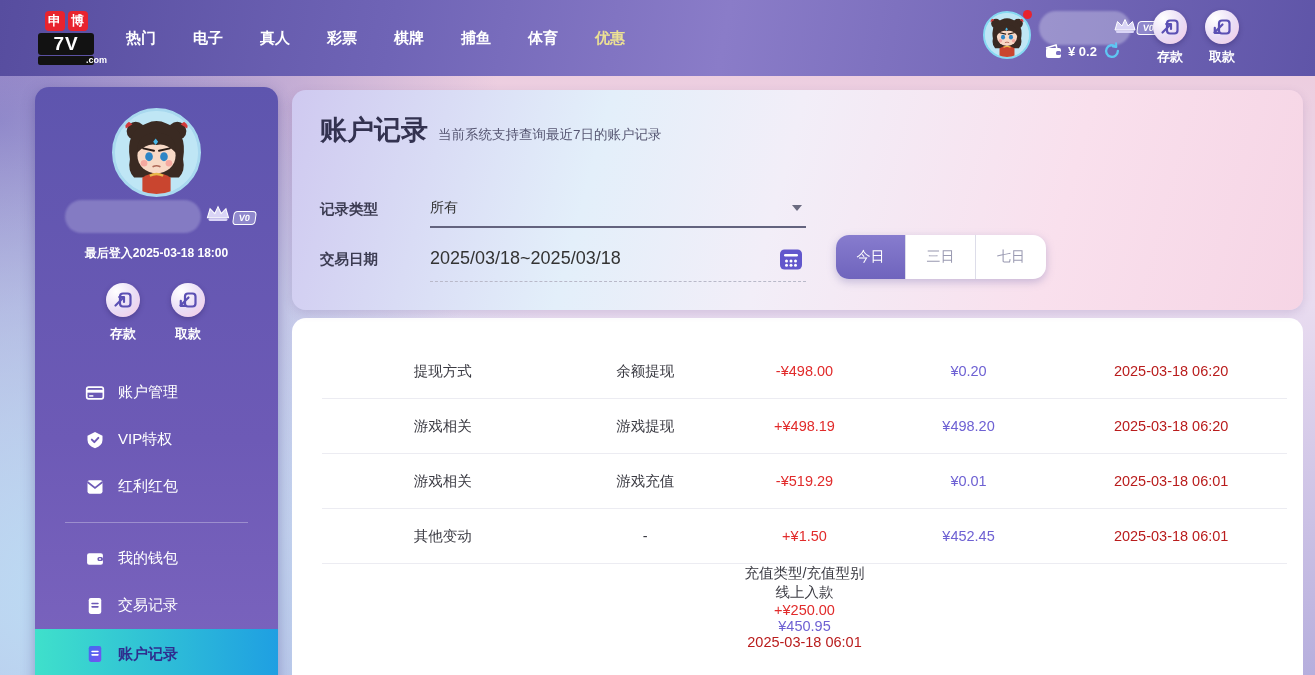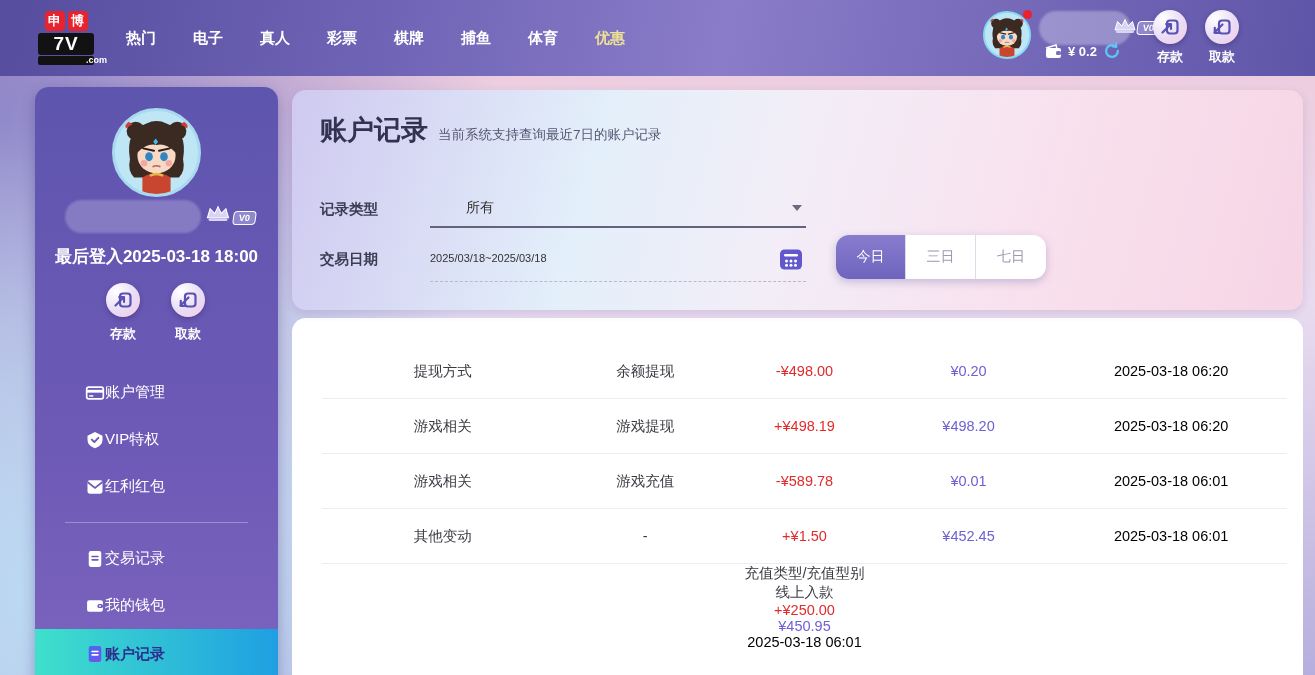--- a/index.html
+++ b/index.html
@@ -48,69 +48,69 @@
     overflow:hidden; background:linear-gradient(180deg,#5e55ae 0%,#6d5ab6 55%,#7e66c0 100%);
     box-shadow:0 4px 14px rgba(60,45,120,0.35); }
   .sb-avatar{ position:absolute; left:77px; top:21px; width:89px; height:89px; border-radius:50%;
     overflow:hidden; background:#bfe6f5; border:3px solid #a9d9ef; }
   .sb-avatar svg{ width:100%; height:100%; }
   .sb-pill{ position:absolute; left:30px; top:113px; width:136px; height:33px; border-radius:17px;
     background:rgba(210,210,238,0.30); filter:blur(1px); }
   .sb-crown{ position:absolute; left:170px; top:117px; }
   .sb-v0{ position:absolute; left:198px; top:124px; background:#8f88cc; border:1.5px solid #fff;
     color:#fff; font-size:9px; font-weight:bold; border-radius:4px; padding:1px 5px; transform:skewX(-8deg); }
-  .sb-login{ position:absolute; top:158px; width:100%; text-align:center; color:#fff; font-size:17px; font-weight:bold; }
+  .sb-login{ position:absolute; top:158px; width:100%; text-align:center; color:#fff; font-size:12px; font-weight:bold; }
   .sb-circle1{ left:71px; top:196px; } .sb-circle2{ left:136px; top:196px; }
   .sb-clbl1{ left:68px; top:238px; } .sb-clbl2{ left:133px; top:238px; }
   .sb-menu{ position:absolute; top:282px; width:100%; }
-  .menu-item{ height:47px; display:flex; align-items:center; padding-left:50px; 
+  .menu-item{ height:47px; display:flex; align-items:center; padding-left:50px; gap:13px;
     color:#fff; font-size:15px; cursor:pointer; }
   .menu-item .icon{ width:20px; height:20px; display:flex; }
   .menu-item.active{ background:linear-gradient(90deg,#3fe0cb 0%,#1f9fe2 100%);
     color:#2f2e8e; font-weight:bold; height:50px; }
   .sb-divider{ height:1px; background:rgba(255,255,255,0.30); margin:12px 30px; }
   
   .content{ position:absolute; left:292px; top:90px; width:1011px; }
   .header-card{ height:220px; border-radius:14px; position:relative;
     background:linear-gradient(105deg,#cfc9f0 0%,#e3effa 30%,#f2eef8 48%,#f9e0ed 75%,#f6d5e5 100%);
     box-shadow:0 3px 10px rgba(120,90,150,0.20); }
   .hc-titlerow{ position:absolute; left:28px; top:22px; display:flex; align-items:baseline; gap:10px; }
   .hc-title{ font-size:27px; font-weight:bold; color:#333250; }
   .hc-sub{ font-size:13.5px; color:#565672; }
   .filter-label{ position:absolute; left:28px; font-size:14.5px; color:#3c3c52; font-weight:bold; }
   .fl1{ top:110px; } .fl2{ top:160px; }
   .select-box{ position:absolute; left:138px; top:100px; width:376px; height:38px;
     border-bottom:2px solid #63637e; cursor:pointer; }
-  .select-value{ font-size:14px; color:#333; line-height:34px;margin-left:36px; }
+  .select-value{ font-size:14px; color:#333; line-height:34px; }
   .caret{ position:absolute; right:4px; top:15px; width:0; height:0;
     border-left:5px solid transparent; border-right:5px solid transparent; border-top:6px solid #6b6b80; }
   .date-box{ position:absolute; left:138px; top:150px; width:376px; height:42px;
     border-bottom:1px dashed #b9b9c9; cursor:pointer; }
-  .date-value{ font-size:11px; color:#333; line-height:36px; }
+  .date-value{ font-size:18px; color:#333; line-height:36px; }
   .cal-icon{ position:absolute; right:2px; top:6px; cursor:pointer; }
   .range-group{ position:absolute; left:544px; top:145px; display:flex; border-radius:13px;
     overflow:hidden; background:#fff; box-shadow:0 3px 8px rgba(110,100,170,0.35); }
   .range-btn{ width:70px; height:44px; font-size:14px; color:#9a9ab2; background:transparent;
     border:none; border-right:1px solid #dddde9; cursor:pointer; font-family:inherit; }
   .range-btn:last-child{ border-right:none; }
   .range-btn.active{ background:linear-gradient(180deg,#877cce,#6f64bd); color:#fff; }
   
   .table-card{ margin-top:8px; background:#fff; border-radius:14px 14px 0 0; height:360px;
     padding:26px 16px 0 30px; }
   .acct-table{ width:965px; }
   .t-header{ display:flex; background:#d9d6f4; height:48px; align-items:center; border-radius:2px; }
   .t-header .th{ font-size:15px; font-weight:bold; color:#33333f; text-align:center; }
   .t-row{ display:flex; height:55px; align-items:center; border-bottom:1px solid #ececf2; }
   .t-row:last-child{ border-bottom:none;flex-direction:column; }
   .td{ font-size:14.5px; text-align:center; }
   .c1{ width:25%; } .c2{ width:17%; } .c3{ width:16%; } .c4{ width:18%; } .c5{ width:24%; }
   .td.c1,.td.c2{ color:#3a3a42; }
   .td.c3{ color:#e12b2b; }
   .td.c4{ color:#6e61d3; }
-  .td.c5{ color:#000000; }
+  .td.c5{ color:#b91c1c; }
   .hidden-defs{ position:absolute; width:0; height:0; overflow:hidden; }
 </style>
 </head>
 <body>
 
 <svg class="hidden-defs" aria-hidden="true">
   <defs>
     <g id="avatar-art">
       <circle cx="50" cy="50" r="50" fill="#bfe6f5"></circle>
       <circle cx="25" cy="24" r="11" fill="#3a2a22"></circle>
@@ -275,36 +275,36 @@
           </span>
           <span>红利红包</span>
         </div>
       </div>
     <div class="sb-divider"></div>
     <div>
 
         <div class="menu-item">
           <span class="icon">
             <svg width="20" height="20" viewBox="0 0 24 24">
-              <rect x="4.5" y="2.5" width="15" height="19" rx="2.5" fill="#fff"></rect>
-              <path d="M8.5 9 h7 M8.5 13 h7" stroke="#6d5ab6" stroke-width="2" stroke-linecap="round"></path>
-            </svg>
-          </span>
-          <span>交易记录</span>
-        </div>
-
-        <div class="menu-item">
-          <span class="icon">
-            <svg width="20" height="20" viewBox="0 0 24 24">
               <rect x="2.5" y="5" width="19" height="14" rx="2.5" fill="#fff"></rect>
               <rect x="15" y="9.5" width="6.5" height="5" rx="2" fill="#6d5ab6"></rect>
               <circle cx="18" cy="12" r="1.1" fill="#fff"></circle>
             </svg>
           </span>
           <span>我的钱包</span>
+        </div>
+
+        <div class="menu-item">
+          <span class="icon">
+            <svg width="20" height="20" viewBox="0 0 24 24">
+              <rect x="4.5" y="2.5" width="15" height="19" rx="2.5" fill="#fff"></rect>
+              <path d="M8.5 9 h7 M8.5 13 h7" stroke="#6d5ab6" stroke-width="2" stroke-linecap="round"></path>
+            </svg>
+          </span>
+          <span>交易记录</span>
         </div>
 
         <div class="menu-item active">
           <span class="icon">
             <svg width="20" height="20" viewBox="0 0 24 24">
               <defs>
                 <linearGradient id="dg" x1="0" y1="0" x2="1" y2="1">
                   <stop offset="0" stop-color="#3f6ef0"></stop>
                   <stop offset="1" stop-color="#7a4ff0"></stop>
                 </linearGradient>
@@ -373,21 +373,21 @@
             <div class="td c1">游戏相关</div>
             <div class="td c2">游戏提现</div>
             <div class="td c3">+¥498.19</div>
             <div class="td c4">¥498.20</div>
             <div class="td c5">2025-03-18 06:20</div>
           </div>
 
           <div class="t-row">
             <div class="td c1">游戏相关</div>
             <div class="td c2">游戏充值</div>
-            <div class="td c3">-¥589.78</div>
+            <div class="td c3">-¥519.29</div>
             <div class="td c4">¥0.01</div>
             <div class="td c5">2025-03-18 06:01</div>
           </div>
 
           <div class="t-row">
             <div class="td c1">其他变动</div>
             <div class="td c2">-</div>
             <div class="td c3">+¥1.50</div>
             <div class="td c4">¥452.45</div>
             <div class="td c5">2025-03-18 06:01</div>

